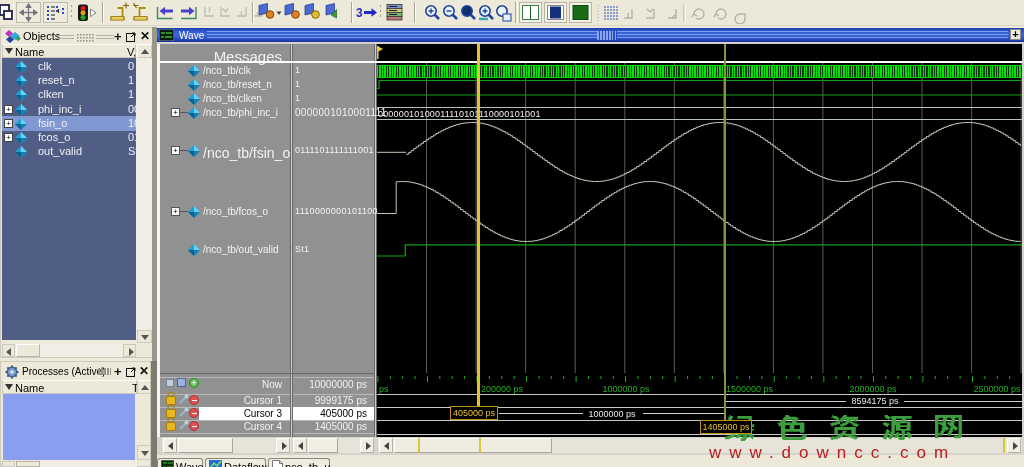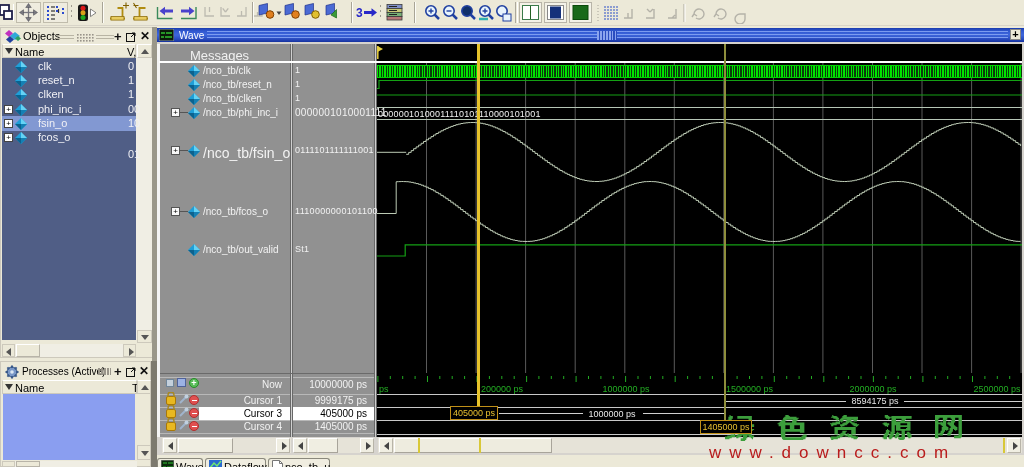--- a/index.html
+++ b/index.html
@@ -309,21 +309,31 @@
       </div>
       <div class="a" style="left:0;top:72.0px;width:134px;height:15px;">
         <div class="a" style="left:2px;top:3px;width:9px;height:9px;background:#fff;border:1px solid #444;font-size:8px;line-height:7px;text-align:center;color:#000;">+</div>
         <svg class="a" style="left:13px;top:2px" width="12" height="12" viewBox="0 0 12 12">
           <path d="M6 0l6 6-6 6-6-6z" fill="#1f9fd8"></path>
           <path d="M6 0l6 6H6z" fill="#66d2f4"></path>
           <path d="M6 12L0 6h6z" fill="#0c628e"></path>
           <path d="M6 12l6-6H6z" fill="#1480b4"></path>
         </svg>
         <div class="a" style="left:36px;top:1px;font-size:11px;color:#f0f0f5;">fcos_o</div>
-        <div class="a" style="left:126px;top:18px;font-size:11px;color:#f0f0f5;">01</div>
+        <div class="a" style="left:126px;top:1px;font-size:11px;color:#f0f0f5;">01</div>
+      </div>
+      <div class="a" style="left:0;top:86.2px;width:134px;height:15px;">
+        <svg class="a" style="left:13px;top:2px" width="12" height="12" viewBox="0 0 12 12">
+          <path d="M6 0l6 6-6 6-6-6z" fill="#1f9fd8"></path>
+          <path d="M6 0l6 6H6z" fill="#66d2f4"></path>
+          <path d="M6 12L0 6h6z" fill="#0c628e"></path>
+          <path d="M6 12l6-6H6z" fill="#1480b4"></path>
+        </svg>
+        <div class="a" style="left:36px;top:1px;font-size:11px;color:#f0f0f5;">out_valid</div>
+        <div class="a" style="left:126px;top:1px;font-size:11px;color:#f0f0f5;">St</div>
       </div>
     </div>
     <div class="a" style="left:1px;top:316px;width:134px;height:13px;background:#f0eee4;">
       <div class="a" style="left:0;top:0;width:13px;height:13px;background:#ece9d8;border:1px solid #cdc9bc;">
         <div class="a" style="left:3px;top:3px;width:0;height:0;border-top:4px solid transparent;border-bottom:4px solid transparent;border-right:5px solid #555;"></div>
       </div>
       <div class="a" style="left:14px;top:0;width:24px;height:13px;background:#ece9d8;border:1px solid #fff;border-right-color:#b8b4a8;border-bottom-color:#b8b4a8;"></div>
       <div class="a" style="left:121px;top:0;width:13px;height:13px;background:#ece9d8;border:1px solid #cdc9bc;">
         <div class="a" style="left:5px;top:3px;width:0;height:0;border-top:4px solid transparent;border-bottom:4px solid transparent;border-left:5px solid #555;"></div>
       </div>
@@ -382,21 +392,21 @@
       <div class="a" style="left:440px;top:3px;width:20px;height:9px;background:#2a4cc0;background-image:repeating-linear-gradient(90deg,#8aa4ee 0 1.5px,#2a4cc0 1.5px 3px);"></div>
       <div class="a" style="left:853px;top:1px;width:11px;height:11px;background:#ece9d8;border:1px solid #888;font-size:11px;line-height:9px;text-align:center;font-weight:bold;color:#000;">+</div>
     </div>
     <div class="a" style="left:0;top:14px;width:867px;height:2px;background:#d6d3ce;"></div>
     <div class="a" style="left:3px;top:16px;width:133px;height:393px;background:#919191;"></div>
     <div class="a" style="left:136px;top:16px;width:81px;height:393px;background:#919191;"></div>
     <div class="a" style="left:0px;top:16px;width:3px;height:393px;background:#f4f4f4;"></div>
     <div class="a" style="left:133px;top:16px;width:3px;height:393px;background:#cfcfcf;border-left:1px solid #686868;border-right:1px solid #686868;"></div>
     <div class="a" style="left:217px;top:16px;width:3px;height:393px;background:#cfcfcf;border-left:1px solid #686868;border-right:1px solid #686868;"></div>
     <div class="a" style="left:220px;top:16px;width:645px;height:393px;background:#000;"></div>
-    <div class="a" style="left:0;top:20px;width:125px;text-align:center;font-size:13px;color:#f0f0f0;">Messages</div>
+    <div class="a" style="left:0;top:20px;width:125px;text-align:right;font-size:15px;color:#f0f0f0;">Messages</div>
     <div class="a" style="left:2px;top:33px;width:863px;height:2px;background:#fff;"></div>
     <svg class="a" style="left:31px;top:37px" width="12" height="12" viewBox="0 0 12 12">
       <path d="M6 0l6 6-6 6-6-6z" fill="#1f9fd8"></path>
       <path d="M6 0l6 6H6z" fill="#66d2f4"></path>
       <path d="M6 12L0 6h6z" fill="#0c628e"></path>
       <path d="M6 12l6-6H6z" fill="#1480b4"></path>
     </svg>
     <div class="a" style="left:46px;top:37px;font-size:10px;color:#f2f2f2;">/nco_tb/clk</div>
     <div class="a" style="left:138px;top:37px;font-size:9px;letter-spacing:0.3px;color:#f2f2f2;">1</div>
     <svg class="a" style="left:31px;top:51px" width="12" height="12" viewBox="0 0 12 12">

